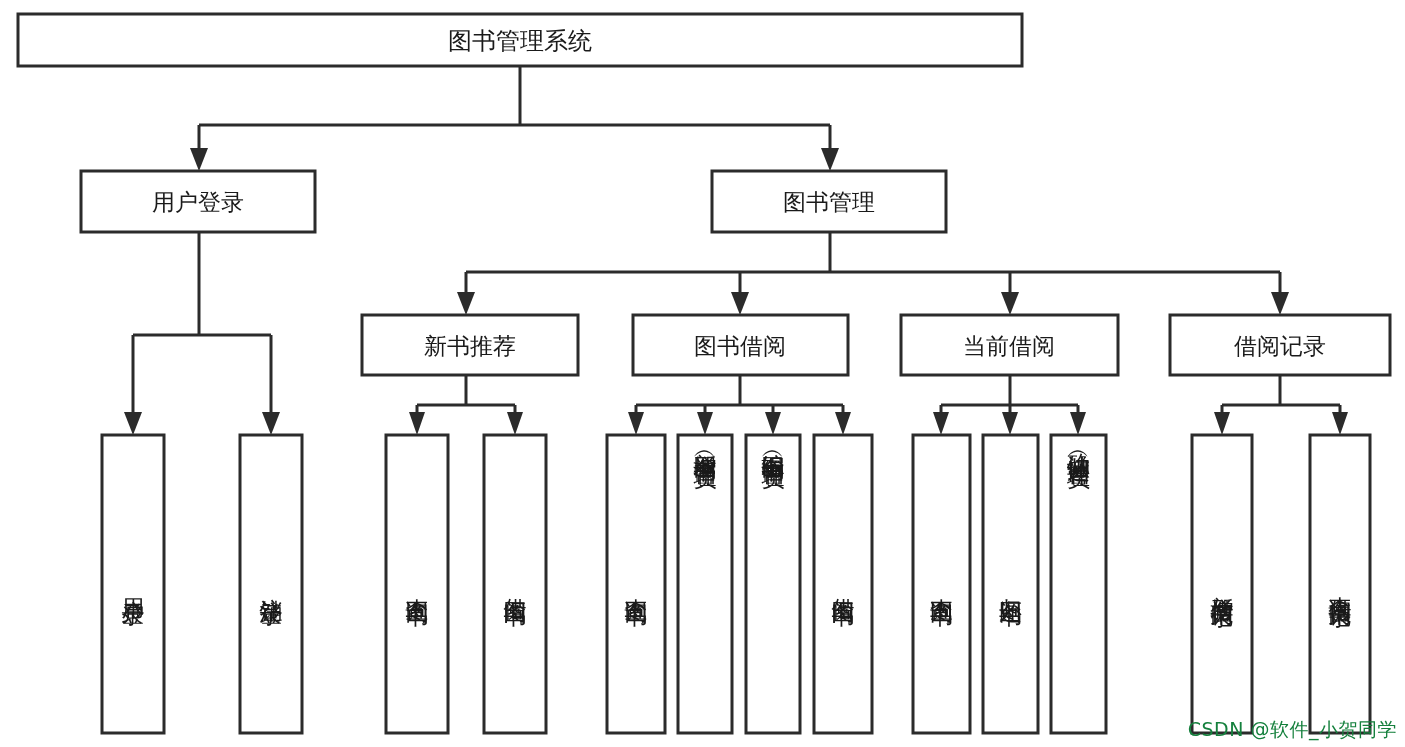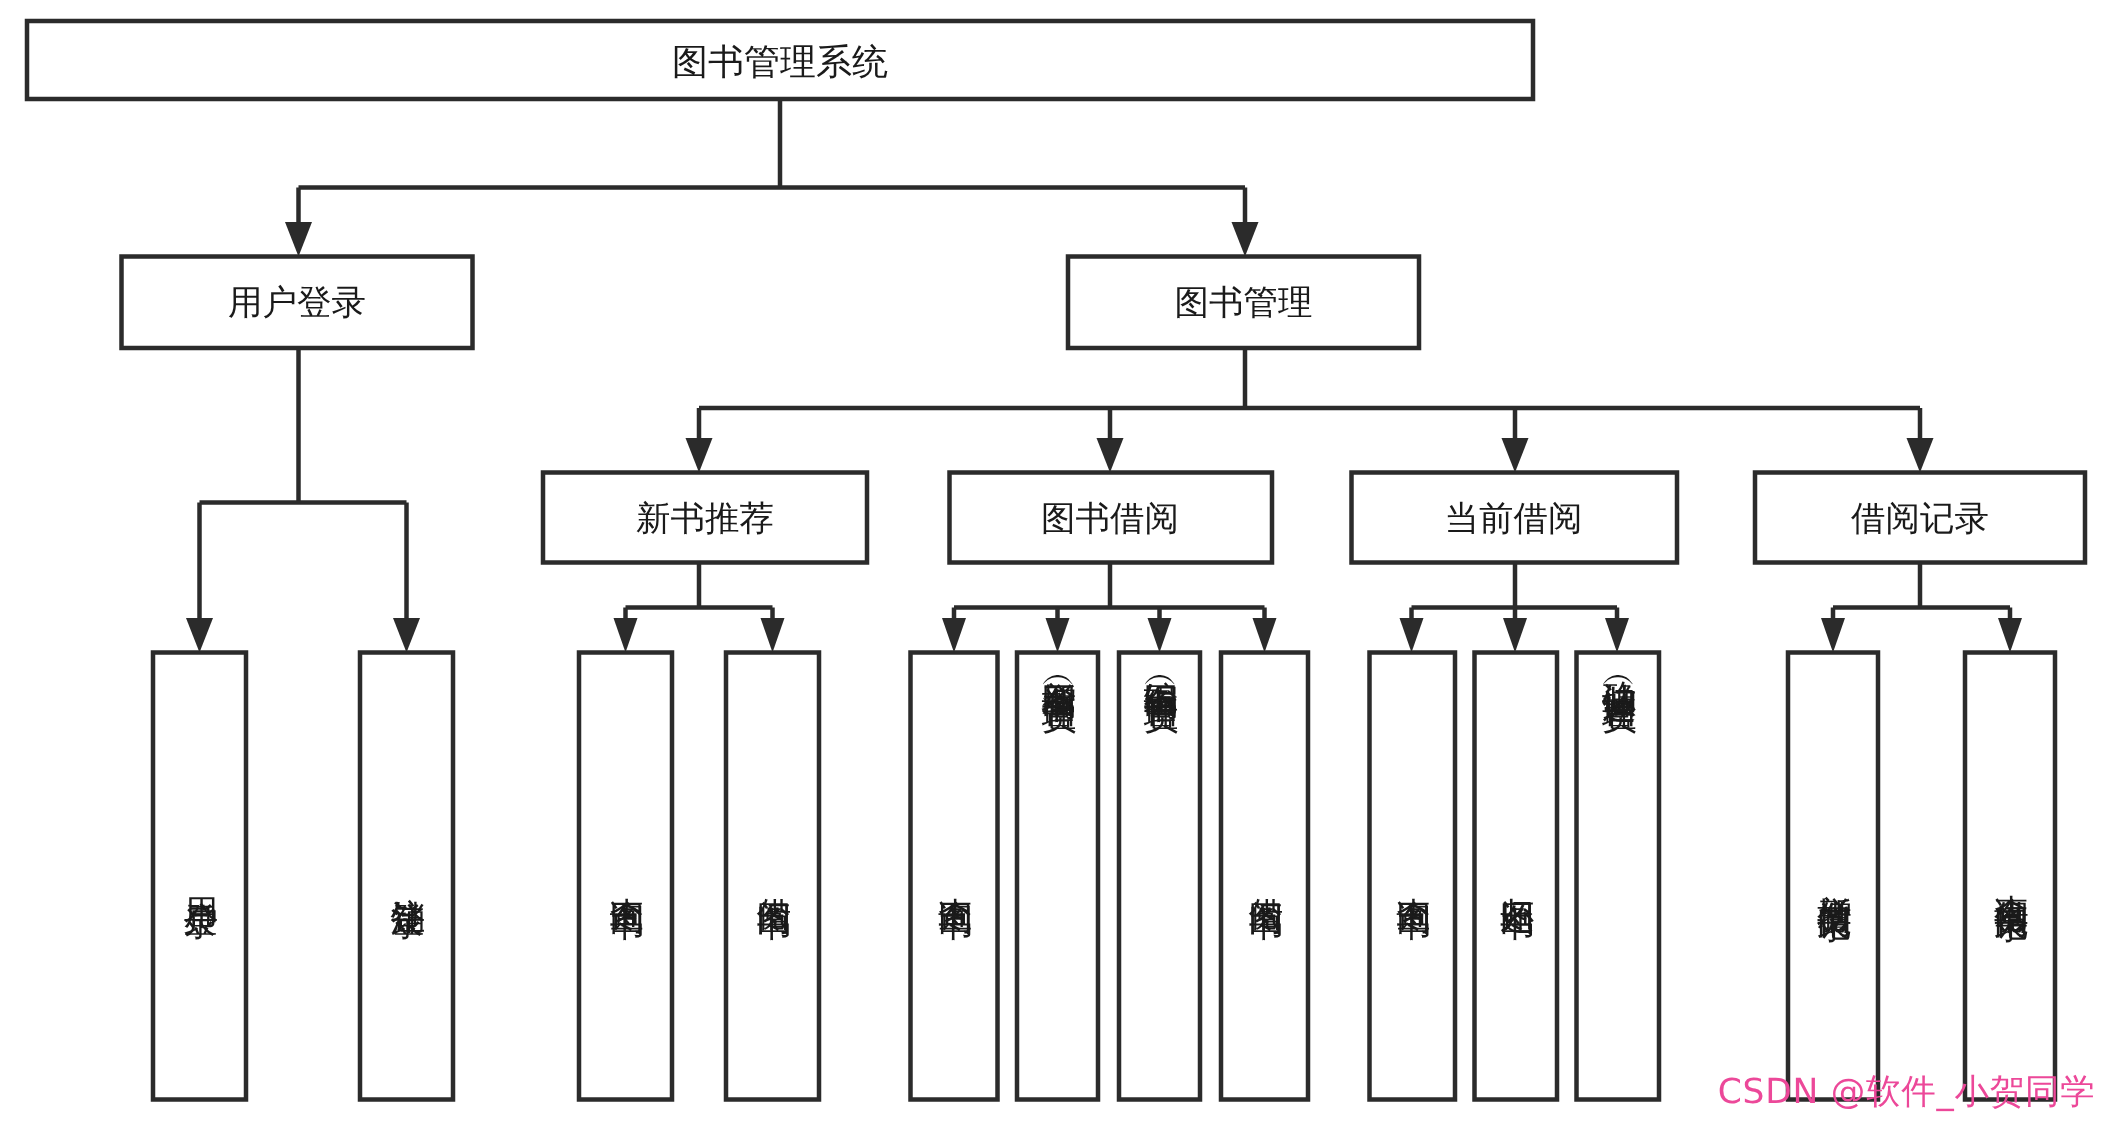--- a/index.html
+++ b/index.html
@@ -74,22 +74,22 @@
     color: #1a1a1a;
     letter-spacing: 2px;
     text-align: center;
     white-space: nowrap;
   }
   .watermark {
     position: absolute;
     right: 8px;
     bottom: 4px;
     font-family: "DejaVu Sans", "Liberation Sans", sans-serif;
-    font-size: 23px;
-    color: #ec4899;
+    font-size: 19px;
+    color: #15803d;
     letter-spacing: 0.5px;
     pointer-events: none;
     white-space: nowrap;
   }
 </style>
 </head>
 <body>
 
 <div id="diagram-root">
 

